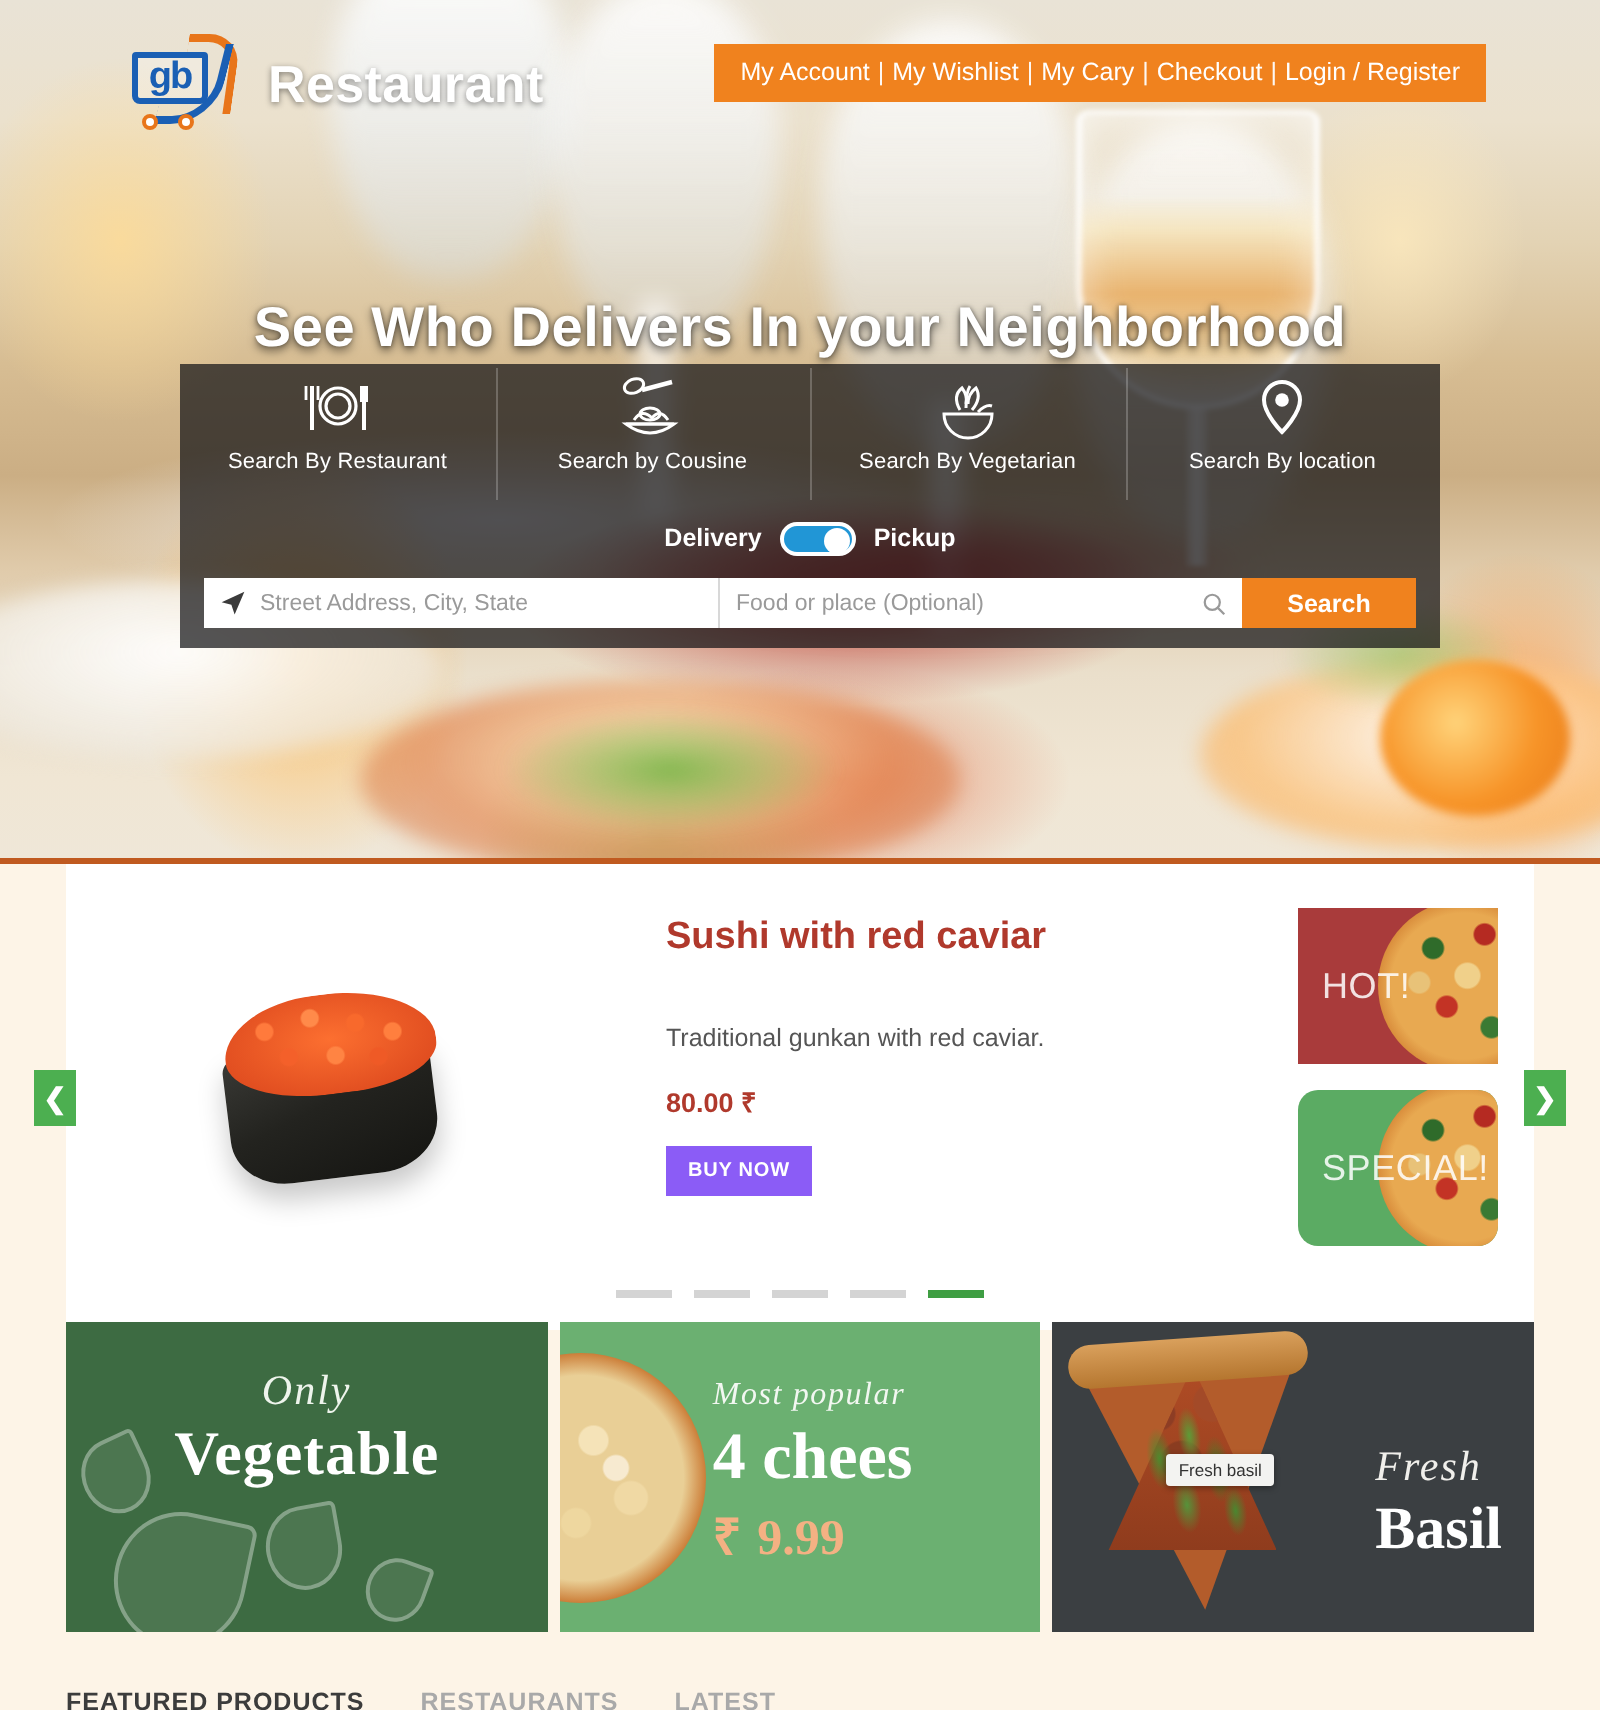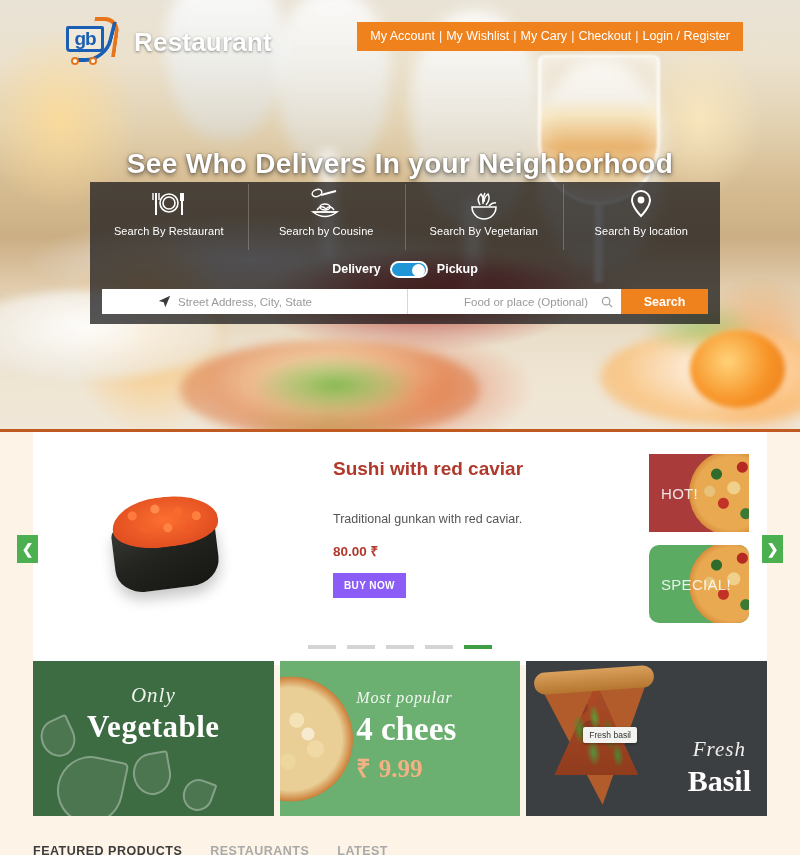--- a/index.html
+++ b/index.html
@@ -204,21 +204,21 @@
     position: absolute; right: 1px; top: 1px;
     width: 13px; height: 13px; border-radius: 50%; background: #fff;
   }
 
   .searchbar {
     display: flex; margin: 5px 12px 0; height: 25px;
     background: #fff;
   }
   .field {
     display: flex; align-items: center; flex: 1;
-    padding: 0 8px; position: relative; margin-left: 48px;
+    padding: 0 8px; position: relative;
   }
   .field.addr { flex: 0 0 258px; border-right: 1px solid #d8d8d8; }
   .field input {
     border: 0; outline: none; width: 100%;
     font: 11.5px "Liberation Sans", sans-serif; color: #333;
     background: transparent;
   }
   .field input::placeholder { color: #9a9a9a; }
   .btn-search {
     width: 87px; background: #f0821e; border: 0; color: #fff;
@@ -281,21 +281,21 @@
     width: 118px; padding-right: 18px;
     display: flex; flex-direction: column; gap: 13px; padding-top: 8px;
   }
   .promo-sm {
     position: relative; height: 78px; overflow: hidden;
     display: flex; align-items: center;
   }
   .promo-sm.hot { background: #a93b3b; }
   .promo-sm.special { background: #5bab63; border-radius: 10px; }
   .promo-sm .ptxt {
-    color: rgba(255,255,255,.85); font-size: 15px; padding-left: 12px;
+    color: rgba(255,255,255,.85); font-size: 18px; padding-left: 12px;
     letter-spacing: .3px; z-index: 2;
   }
   .pizza-round {
     position: absolute; right: -26px; top: 50%; transform: translateY(-50%);
     width: 86px; height: 86px; border-radius: 50%;
     background:
       radial-gradient(circle at 32% 28%, #2f6b2a 5px, transparent 6px),
       radial-gradient(circle at 62% 20%, #b52a22 5px, transparent 6px),
       radial-gradient(circle at 78% 46%, #2b2b2b 5px, transparent 6px),
       radial-gradient(circle at 40% 62%, #c33325 5px, transparent 6px),
@@ -414,21 +414,21 @@
       radial-gradient(ellipse 8px 18px at 70% 70%, #4a8730, transparent 70%);
     transform: rotate(-8deg);
   }
   .basil-tip {
     position: absolute; left: 57px; top: 66px;
     background: #f3f3f1; color: #333;
     font-size: 8.5px; padding: 3px 6px; border-radius: 2px;
     box-shadow: 0 1px 3px rgba(0,0,0,.35);
     white-space: nowrap;
   }
-  .basil-txt { position: absolute; right: 16px; bottom: 18px; text-align: center; }
+  .basil-txt { position: absolute; right: 16px; bottom: 34px; text-align: left; }
   .basil-fresh {
     color: #f0efeb; font: italic 21px "Liberation Serif", serif; letter-spacing: 1px;
   }
   .basil-word {
     color: #fff; font: bold 30px "Liberation Serif", serif; margin-top: 2px;
   }
 
   
   .bottom-tabs {
     display: flex; gap: 28px; padding: 6px 33px 0;

